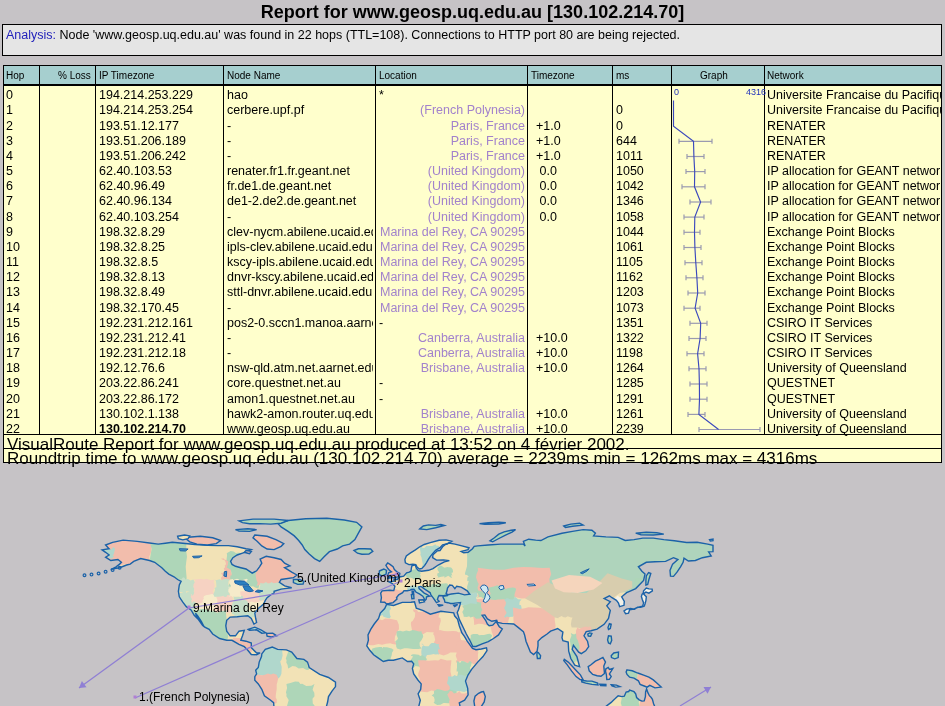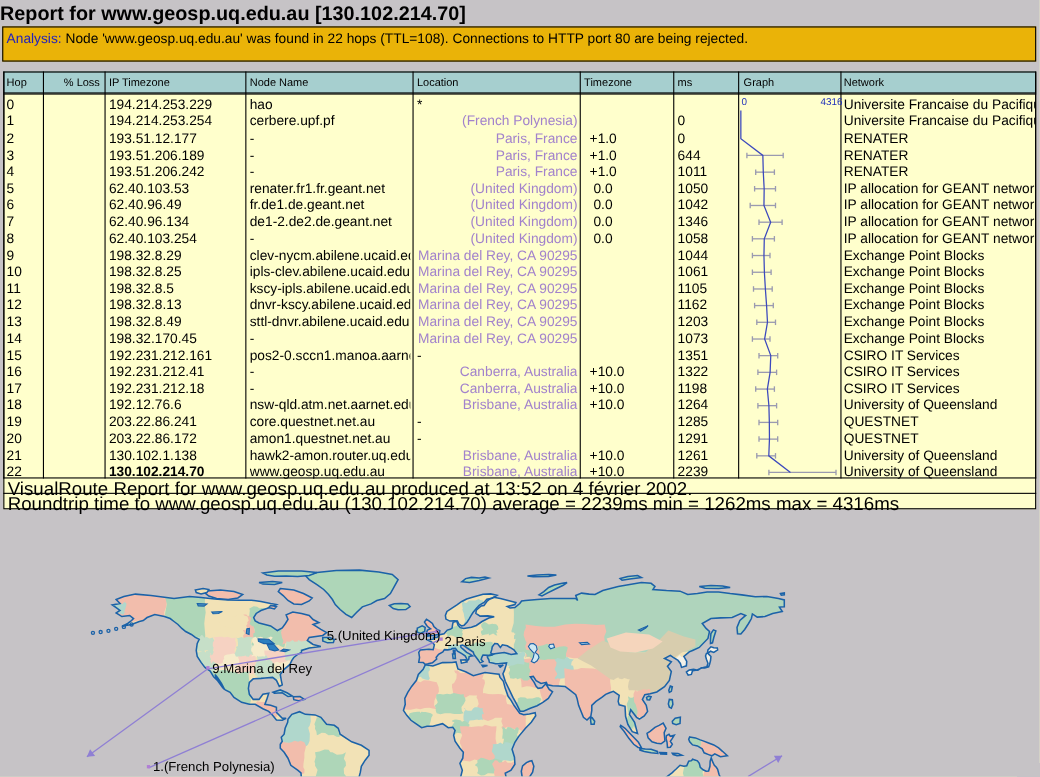--- a/index.html
+++ b/index.html
@@ -1,16 +1,16 @@
 <!DOCTYPE html>
 <html><head><meta charset="utf-8"><style>
 * { margin:0; padding:0; box-sizing:border-box; }
 html,body { width:945px; height:706px; background:#c6c3c6; font-family:"Liberation Sans", sans-serif; overflow:hidden; position:relative; }
-#title { position:absolute; top:2px; left:0; width:945px; text-align:left; font-size:18px; font-weight:bold; color:#000; }
-#analysis { position:absolute; left:2px; top:24px; width:940px; height:32px; background:#eab308; border:1px solid #000; font-size:12.5px; padding:3px 3px; color:#000; }
+#title { position:absolute; top:2px; left:0; width:945px; text-align:center; font-size:18px; font-weight:bold; color:#000; }
+#analysis { position:absolute; left:2px; top:24px; width:940px; height:32px; background:#e5e5e5; border:1px solid #000; font-size:12.5px; padding:3px 3px; color:#000; }
 #analysis .blue { color:#2222bb; }
 #tbl { position:absolute; left:3px; top:65px; width:939px; height:398px; background:#ffffcc; border:1px solid #000; }
 #thead { position:absolute; left:3px; top:65px; width:939px; height:20px; background:#a6cfcf; border:1px solid #000; }
 .hdr { position:absolute; top:69.5px; font-size:10px; color:#000; }
 .col { position:absolute; top:88.2px; font-size:12.5px; line-height:15.17px; white-space:nowrap; overflow:hidden; color:#000; }
 .col .purple { color:#a282cc;text-align:right; }
 .vl { position:absolute; top:65px; width:1px; height:370px; background:#000; }
 .hl { position:absolute; left:3px; width:939px; height:1px; background:#000; }
 .ftr { position:absolute; left:7px; font-size:17px; color:#000; white-space:nowrap; }
 #gtop0 { position:absolute; left:674px; top:87px; font-size:9px; color:#2233bb; }
@@ -24,21 +24,21 @@
 <div id="analysis"><span class="blue">Analysis:</span> Node 'www.geosp.uq.edu.au' was found in 22 hops (TTL=108). Connections to HTTP port 80 are being rejected.</div>
 <div id="tbl"></div>
 <div id="thead"></div>
 <div class="hdr" style="left:6px;">Hop</div>
 <div class="hdr" style="left:58px;">% Loss</div>
 <div class="hdr" style="left:99px;">IP Timezone</div>
 <div class="hdr" style="left:227px;">Node Name</div>
 <div class="hdr" style="left:379px;">Location</div>
 <div class="hdr" style="left:531px;">Timezone</div>
 <div class="hdr" style="left:616px;">ms</div>
-<div class="hdr" style="left:676px;">Graph</div>
+<div class="hdr" style="left:700px;">Graph</div>
 <div class="hdr" style="left:767px;">Network</div>
 <div class="col" style="left:6px;width:30px;">
 <div>0</div>
 <div>1</div>
 <div>2</div>
 <div>3</div>
 <div>4</div>
 <div>5</div>
 <div>6</div>
 <div>7</div>

